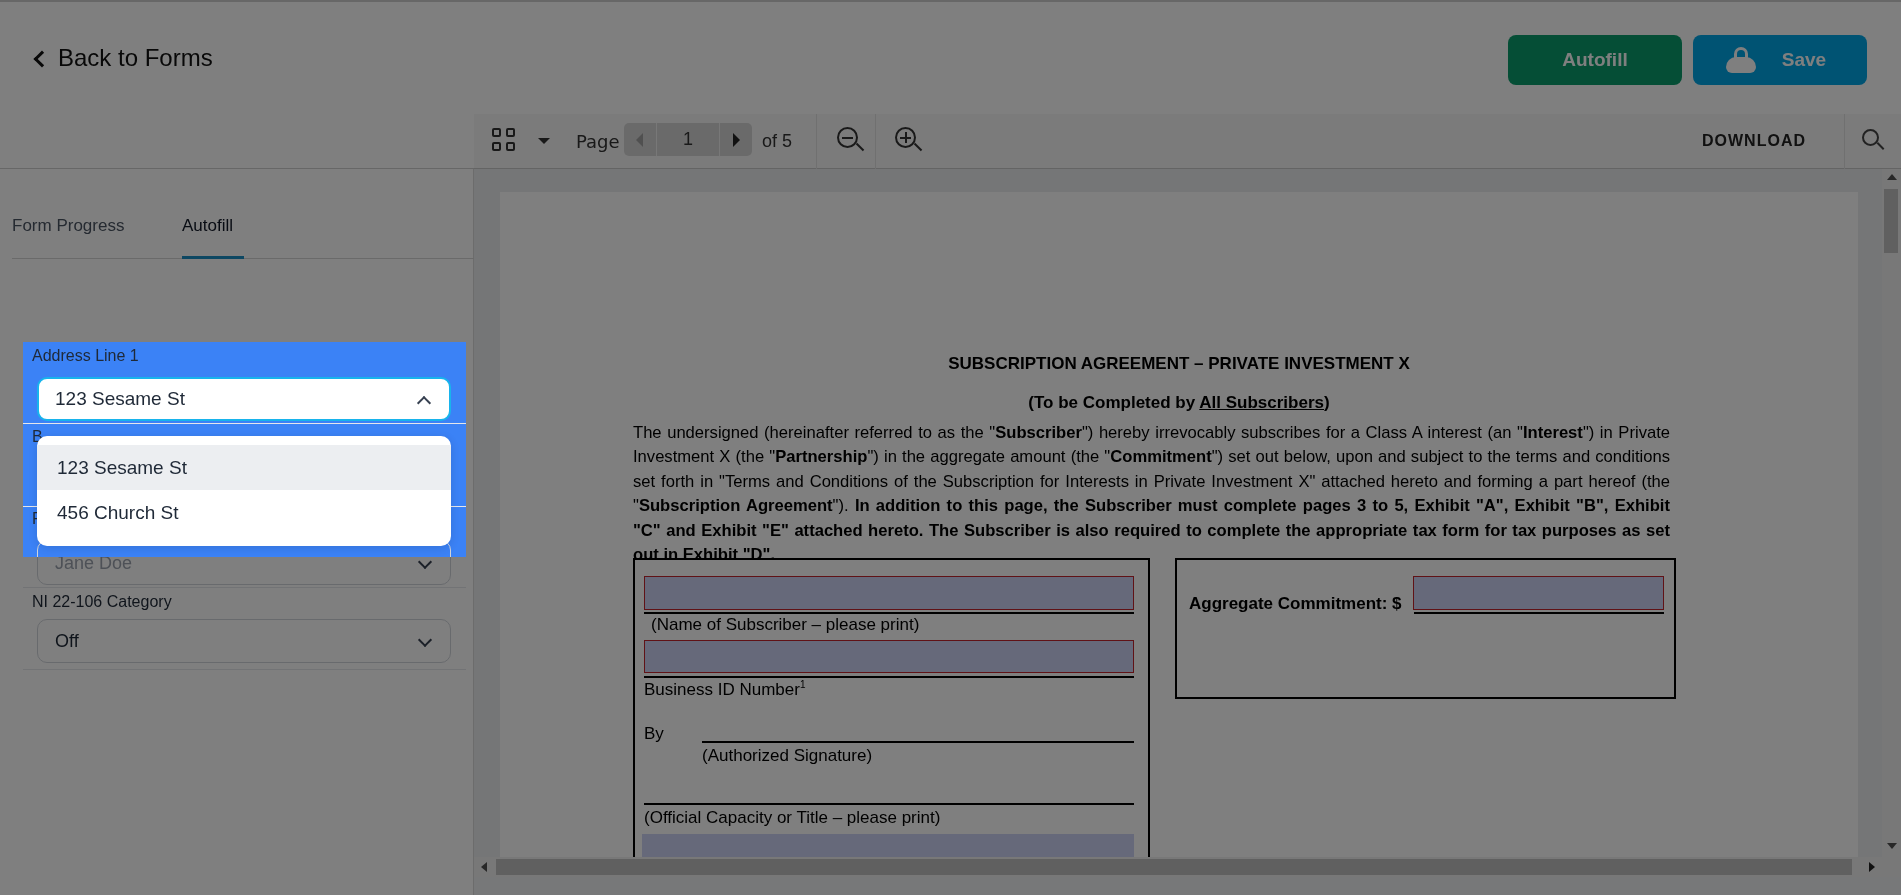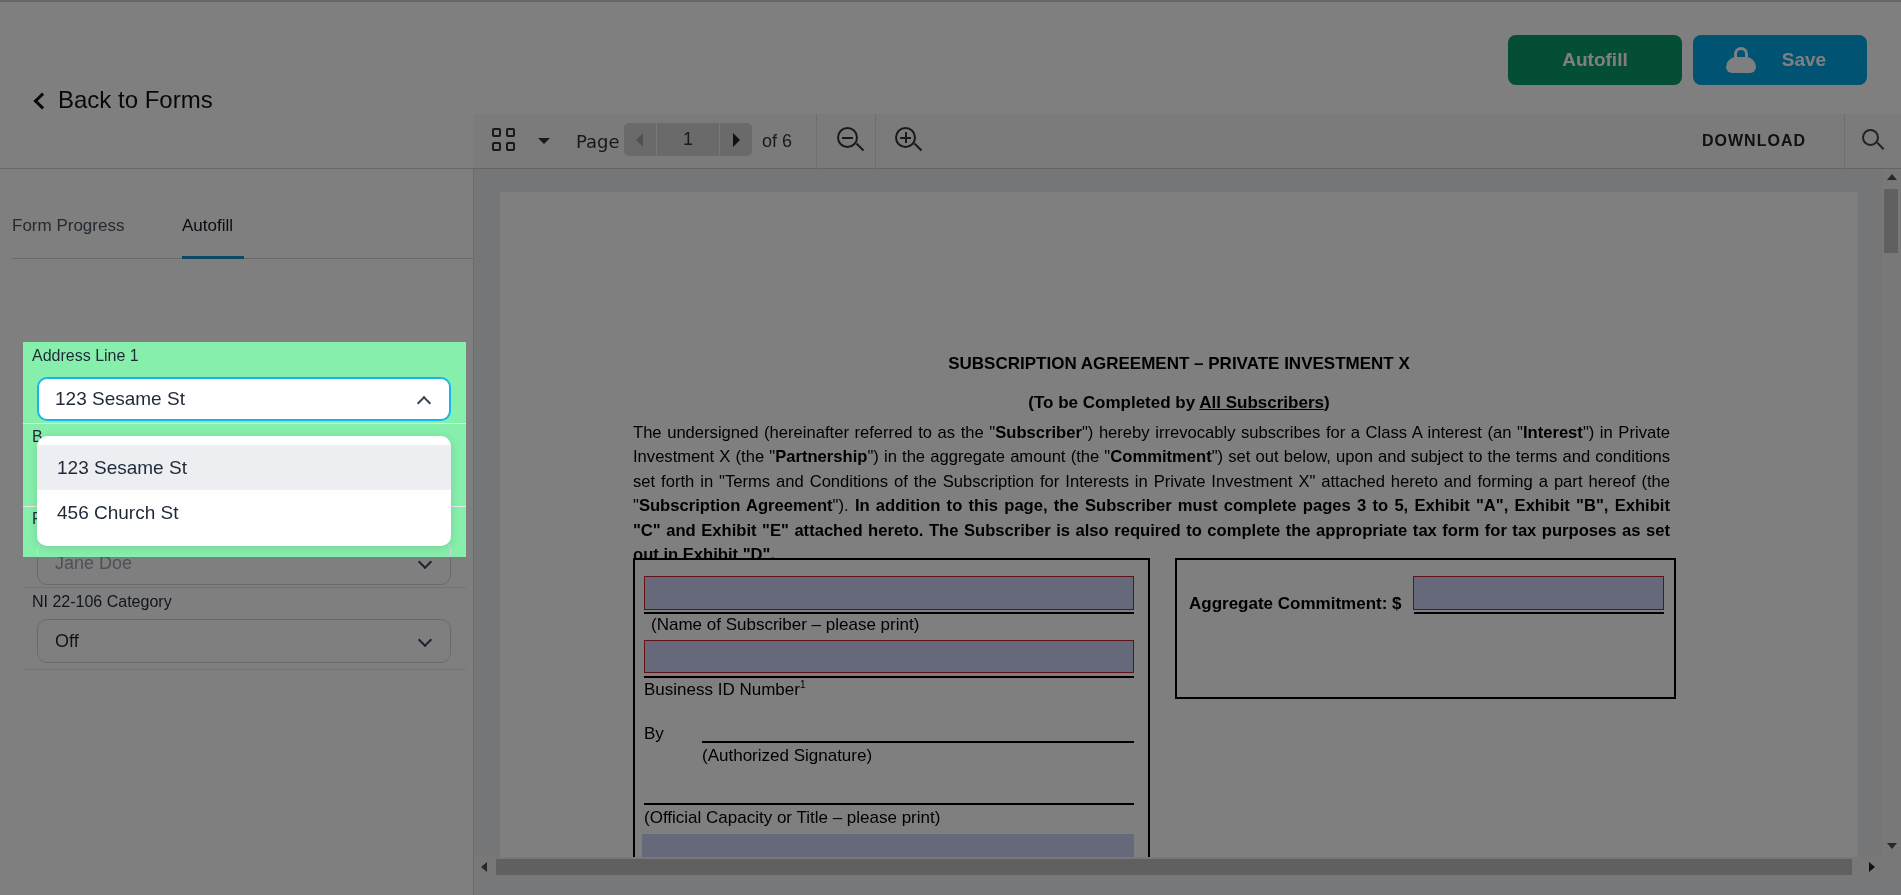--- a/index.html
+++ b/index.html
@@ -1,21 +1,21 @@
 <!DOCTYPE html>
 <html><head>
 <meta charset="utf-8">
 <style>
   * { box-sizing: border-box; margin: 0; padding: 0; }
   html, body { width: 1901px; height: 895px; overflow: hidden; }
   body { position: relative; background: #ffffff; font-family: "Liberation Sans", "DejaVu Sans", sans-serif; color: #1f2937; }
 
   
   .header { position: absolute; left: 0; top: 0; width: 1901px; height: 114px; background: #ffffff; border-top: 2px solid #cfcfcf; }
-  .back-link { position: absolute; left: 36px; top: 42px; display: flex; align-items: center; gap: 10px; font-size: 24px; color: #111; cursor: pointer; margin-top: 42px; }
+  .back-link { position: absolute; left: 36px; top: 42px; display: flex; align-items: center; gap: 10px; font-size: 24px; color: #111; cursor: pointer; }
   .back-link .chev { width: 12px; height: 12px; border-left: 3px solid #111; border-bottom: 3px solid #111; transform: rotate(45deg); margin-top: 1px; }
   .btn { position: absolute; top: 33px; height: 50px; border-radius: 8px; display: flex; align-items: center; justify-content: center; font-weight: bold; font-size: 19px; color: #ffffff; cursor: pointer; }
   .btn-autofill { left: 1508px; width: 174px; background: #0b9d6c; }
   .btn-save { left: 1693px; width: 174px; background: #00a6e6; gap: 26px; padding-right: 8px; }
   .lock-icon { position: relative; width: 30px; height: 26px; }
   .lock-icon .shackle { position: absolute; left: 8px; top: 0; width: 14px; height: 14px; border: 3px solid #fff; border-bottom: none; border-radius: 8px 8px 0 0; }
   .lock-icon .body { position: absolute; left: 0; top: 10px; width: 30px; height: 16px; background: #fff; border-radius: 10px 10px 6px 6px; }
 
   
   .left-panel { position: absolute; left: 0; top: 114px; width: 474px; height: 781px; background: #ffffff; border-right: 1px solid #d8d8d8; }
@@ -78,21 +78,21 @@
   .vscroll .down { position: absolute; left: 5px; bottom: 8px; border-left: 5px solid transparent; border-right: 5px solid transparent; border-top: 6px solid #505050; cursor: pointer; }
   .hscroll { position: absolute; left: 0; top: 743px; width: 1427px; height: 20px; background: #f0f0f0; }
   .hscroll .thumb { position: absolute; left: 22px; top: 2px; width: 1356px; height: 16px; background: #c1c1c1; cursor: pointer; }
   .hscroll .left { position: absolute; left: 7px; top: 5px; border-top: 5px solid transparent; border-bottom: 5px solid transparent; border-right: 6px solid #505050; cursor: pointer; }
   .hscroll .right { position: absolute; left: 1395px; top: 5px; border-top: 5px solid transparent; border-bottom: 5px solid transparent; border-left: 6px solid #222; cursor: pointer; }
 
   
   .mask { position: absolute; left: 0; top: 0; width: 1901px; height: 895px; background: rgba(0,0,0,0.5); z-index: 50; }
 
   
-  .spotlight { position: absolute; left: 23px; top: 342px; width: 443px; height: 215px; background: #86efac; z-index: 60; overflow: hidden; }
+  .spotlight { position: absolute; left: 23px; top: 342px; width: 443px; height: 215px; background: #3b82f6; z-index: 60; overflow: hidden; }
   .spot-field { position: absolute; left: 0; top: 0; width: 443px; height: 82px; border-bottom: 1px solid #e5e7eb; }
   .spot-field .field-label { left: 9px; top: 5px; }
   .spot-select { position: absolute; left: 14px; top: 35px; width: 414px; height: 44px; border: 2px solid #18b4ec; border-radius: 10px; display: flex; align-items: center; padding-left: 16px; font-size: 19px; color: #1f2937; cursor: pointer; background: #fff; }
   .spot-select .caret { position: absolute; right: 20px; top: 19px; width: 10px; height: 10px; border-right: 2.5px solid #374151; border-bottom: 2.5px solid #374151; transform: rotate(-135deg); }
   .peek-label { position: absolute; left: 9px; font-size: 16px; color: #1f2937; }
   .peek-divider { position: absolute; left: 0; width: 443px; height: 1px; background: #e5e7eb; }
   .peek-select { position: absolute; left: 14px; top: 198px; width: 414px; height: 44px; border: 1px solid #d1d5db; border-radius: 10px; }
   .menu { position: absolute; left: 14px; top: 94px; width: 414px; height: 110px; background: #fff; border-radius: 10px; box-shadow: 0 2px 10px rgba(0,0,0,0.12); overflow: hidden; }
   .menu-item { position: absolute; left: 0; width: 414px; height: 45px; display: flex; align-items: center; padding-left: 20px; font-size: 19px; color: #1f2937; cursor: pointer; }
   .menu-item.active { background: #eceef1; }
@@ -150,21 +150,21 @@
       <span style="left:0;top:14px;"></span>
         <span style="left:14px;top:14px;"></span>
     </div>
     <div class="tb-drop"></div>
     <div class="tb-page-label">Page</div>
     <div class="pager">
       <div class="prev"></div>
       <div class="num">1</div>
       <div class="next"></div>
     </div>
-    <div class="tb-of">of 6</div>
+    <div class="tb-of">of 5</div>
     <div class="tb-sep" style="left:342px;"></div>
     <div class="mag" style="left:363px;">
       <span class="ring"></span>
         <span class="handle"></span>
         <span class="h"></span>
     </div>
     <div class="tb-sep" style="left:401px;"></div>
     <div class="mag" style="left:421px;">
       <span class="ring"></span>
         <span class="handle"></span>

